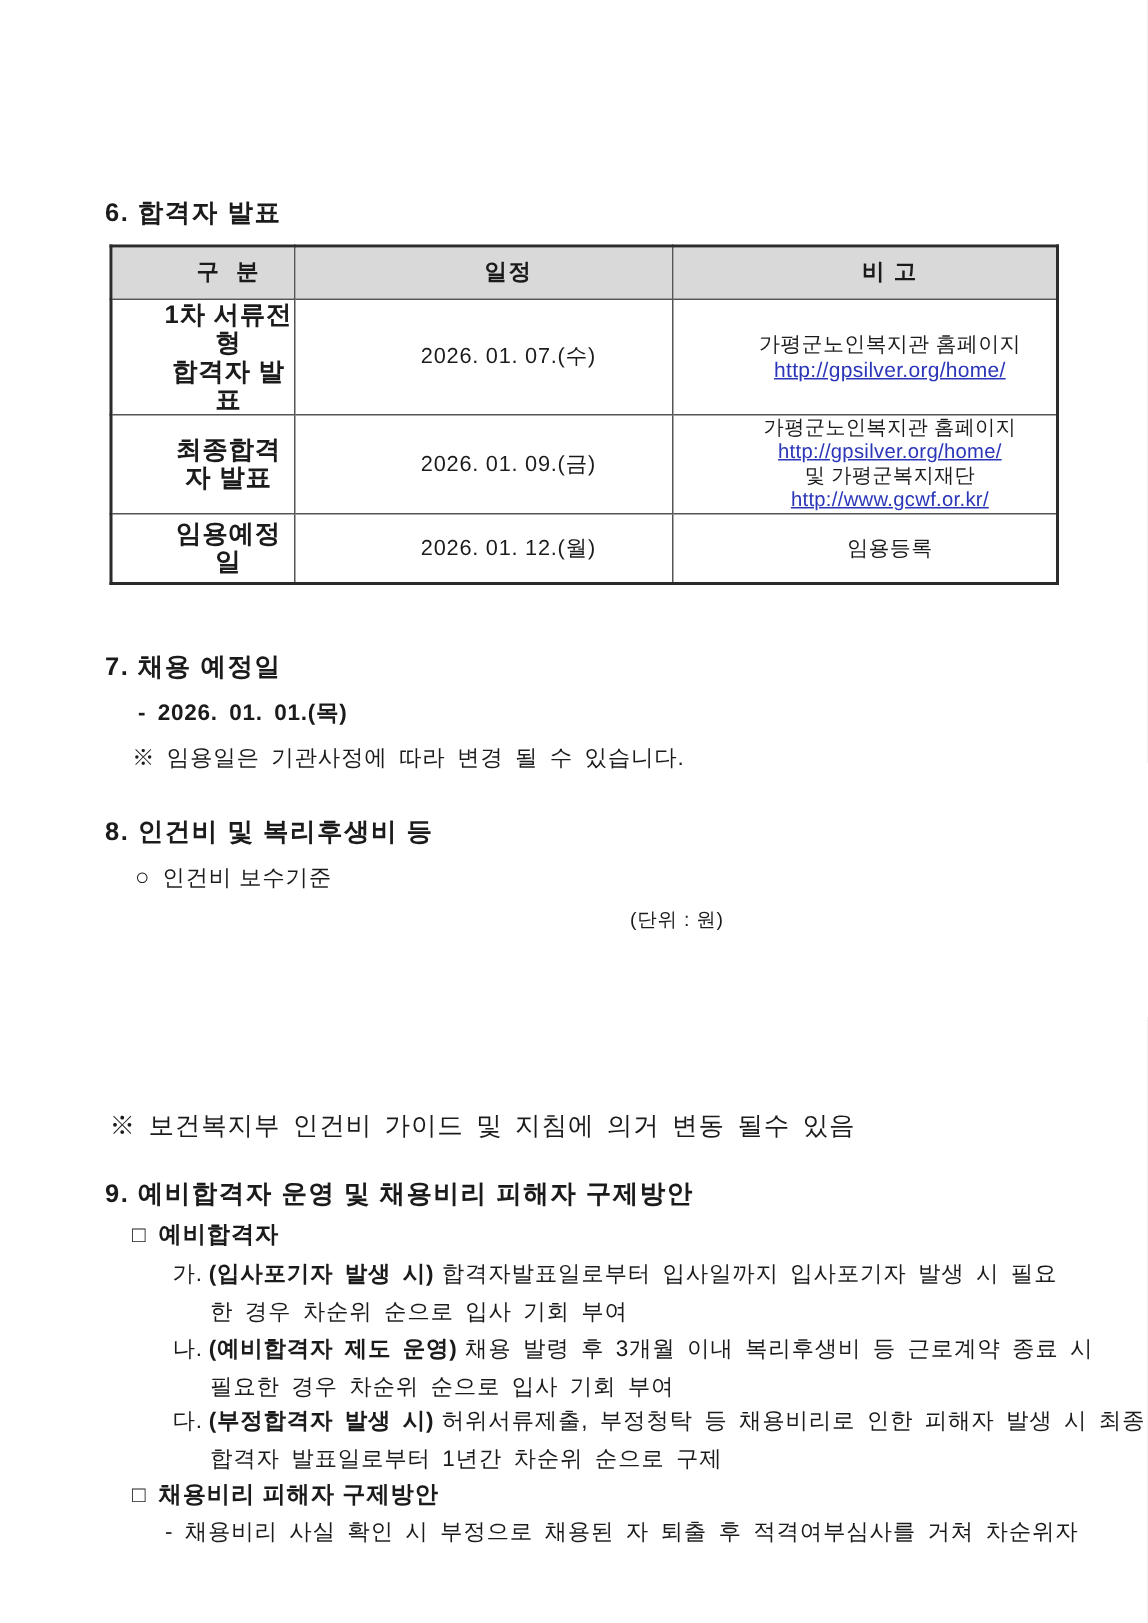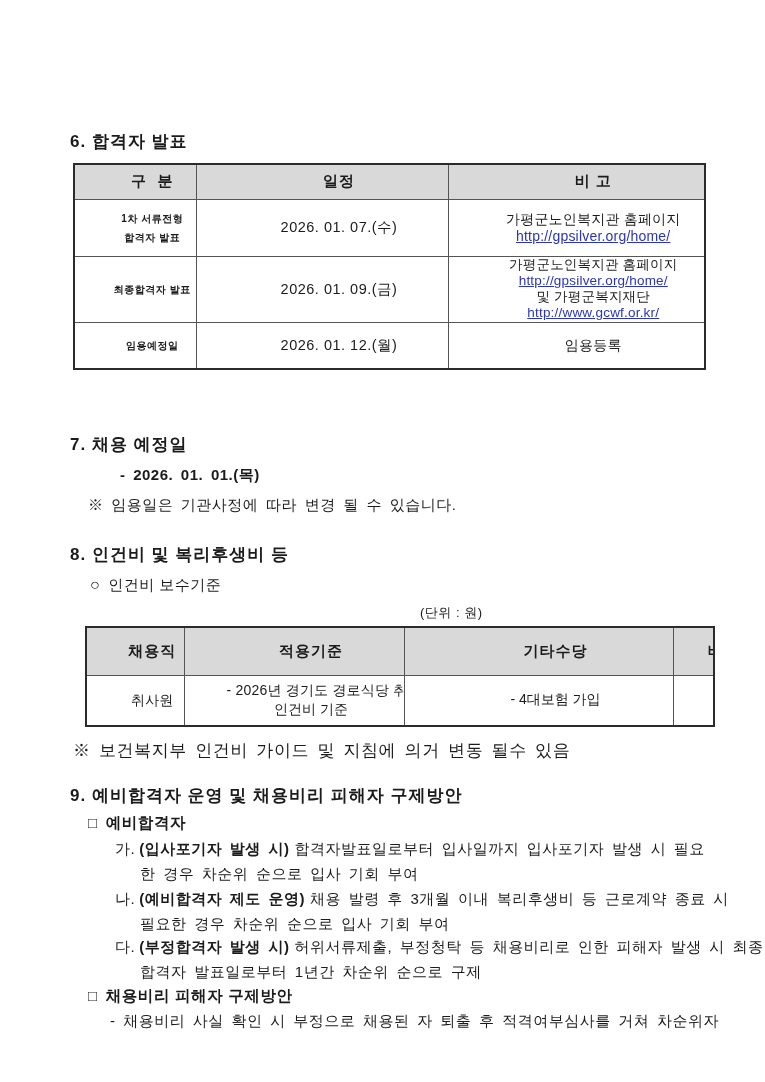--- a/index.html
+++ b/index.html
@@ -39,21 +39,21 @@
     overflow: hidden;
     padding-left: 34px;
   }
   .doc-table th {
     background: #d9d9d9;
     font-weight: bold;
     font-size: 15px;
     white-space: pre;
     letter-spacing: 1px;
   }
-  .cell-name { font-weight: bold; font-size: 10px; letter-spacing: 0.5px; line-height: 19px; }
+  .cell-name { font-weight: bold; font-size: 17px; letter-spacing: 0.5px; line-height: 19px; }
   .cell-date { font-size: 14.5px; letter-spacing: 0.5px; margin-left: 42px; }
   .cell-remark { font-size: 14px; letter-spacing: 0.2px; line-height: 17px; }
   .cell-remark.tight { line-height: 16px; font-size: 13.5px; }
   a.doc-link {
     color: #2a35b8;
     text-decoration: underline;
     cursor: pointer;
   }
   .pay-basis-l1 { text-align: left; padding-left: 8px; font-size: 14px; letter-spacing: 0.2px; line-height: 19px; white-space: nowrap; }
   .pay-basis-l2 { text-align: center; font-size: 14px; line-height: 19px; }
@@ -111,54 +111,29 @@
     </tr>
     <tr style="height:47px">
       <td class="cell-name">임용예정일</td>
       <td class="cell-date">2026. 01. 12.(월)</td>
       <td class="cell-remark">임용등록</td>
     </tr>
   </tbody>
     </table>
 
   <div class="abs h-sec" style="left:70px; top:433px;">7. 채용 예정일</div>
-  <div class="abs body-line bold" style="left:92px; top:466px;margin-left:28px;">- 2026. 01. 01.(목)</div>
+  <div class="abs body-line bold" style="left:92px; top:466px;">- 2026. 01. 01.(목)</div>
   <div class="abs body-line" style="left:88px; top:496px;">※ 임용일은 기관사정에 따라 변경 될 수 있습니다.</div>
 
   <div class="abs h-sec" style="left:70px; top:543px;">8. 인건비 및 복리후생비 등</div>
   <div class="abs bullet-line" style="left:90px; top:576px;">
     <span class="circ">○</span><span>인건비 보수기준</span>
   </div>
   <div class="abs unit-label" style="left:420px; top:604px; width:268px; text-align:left;">(단위 : 원)</div>
 
-  <table class="abs doc-table" style="left:85px; top:626px; width:628px;">
-    <colgroup>
-        <col style="width:98px">
-        <col style="width:220px">
-        <col style="width:269px">
-        <col style="width:41px">
-      </colgroup>
-    <tbody>
-        <tr style="height:48px">
-      <th>채용직</th>
-      <th>적용기준</th>
-      <th>기타수당</th>
-      <th>비고</th>
-    </tr>
-    <tr style="height:51px">
-      <td class="cell-remark">취사원</td>
-      <td>
-        <div class="pay-basis-l1">- 2026년 경기도 경로식당 취사원</div>
-        <div class="pay-basis-l2">인건비 기준</div>
-      </td>
-      <td class="pay-allowance">- 4대보험 가입</td>
-      <td></td>
-    </tr>
-  </tbody>
-    </table>
 
   <div class="abs note-line" style="left:73px; top:739px;">※ 보건복지부 인건비 가이드 및 지침에 의거 변동 될수 있음</div>
 
   <div class="abs h-sec" style="left:70px; top:784px;">9. 예비합격자 운영 및 채용비리 피해자 구제방안</div>
 
   <div class="abs sub-title" style="left:88px; top:813px;">
     <span class="sq">□</span><span>예비합격자</span>
   </div>
 
   <div class="abs body-line item-line" style="left:115px; top:840px;">

